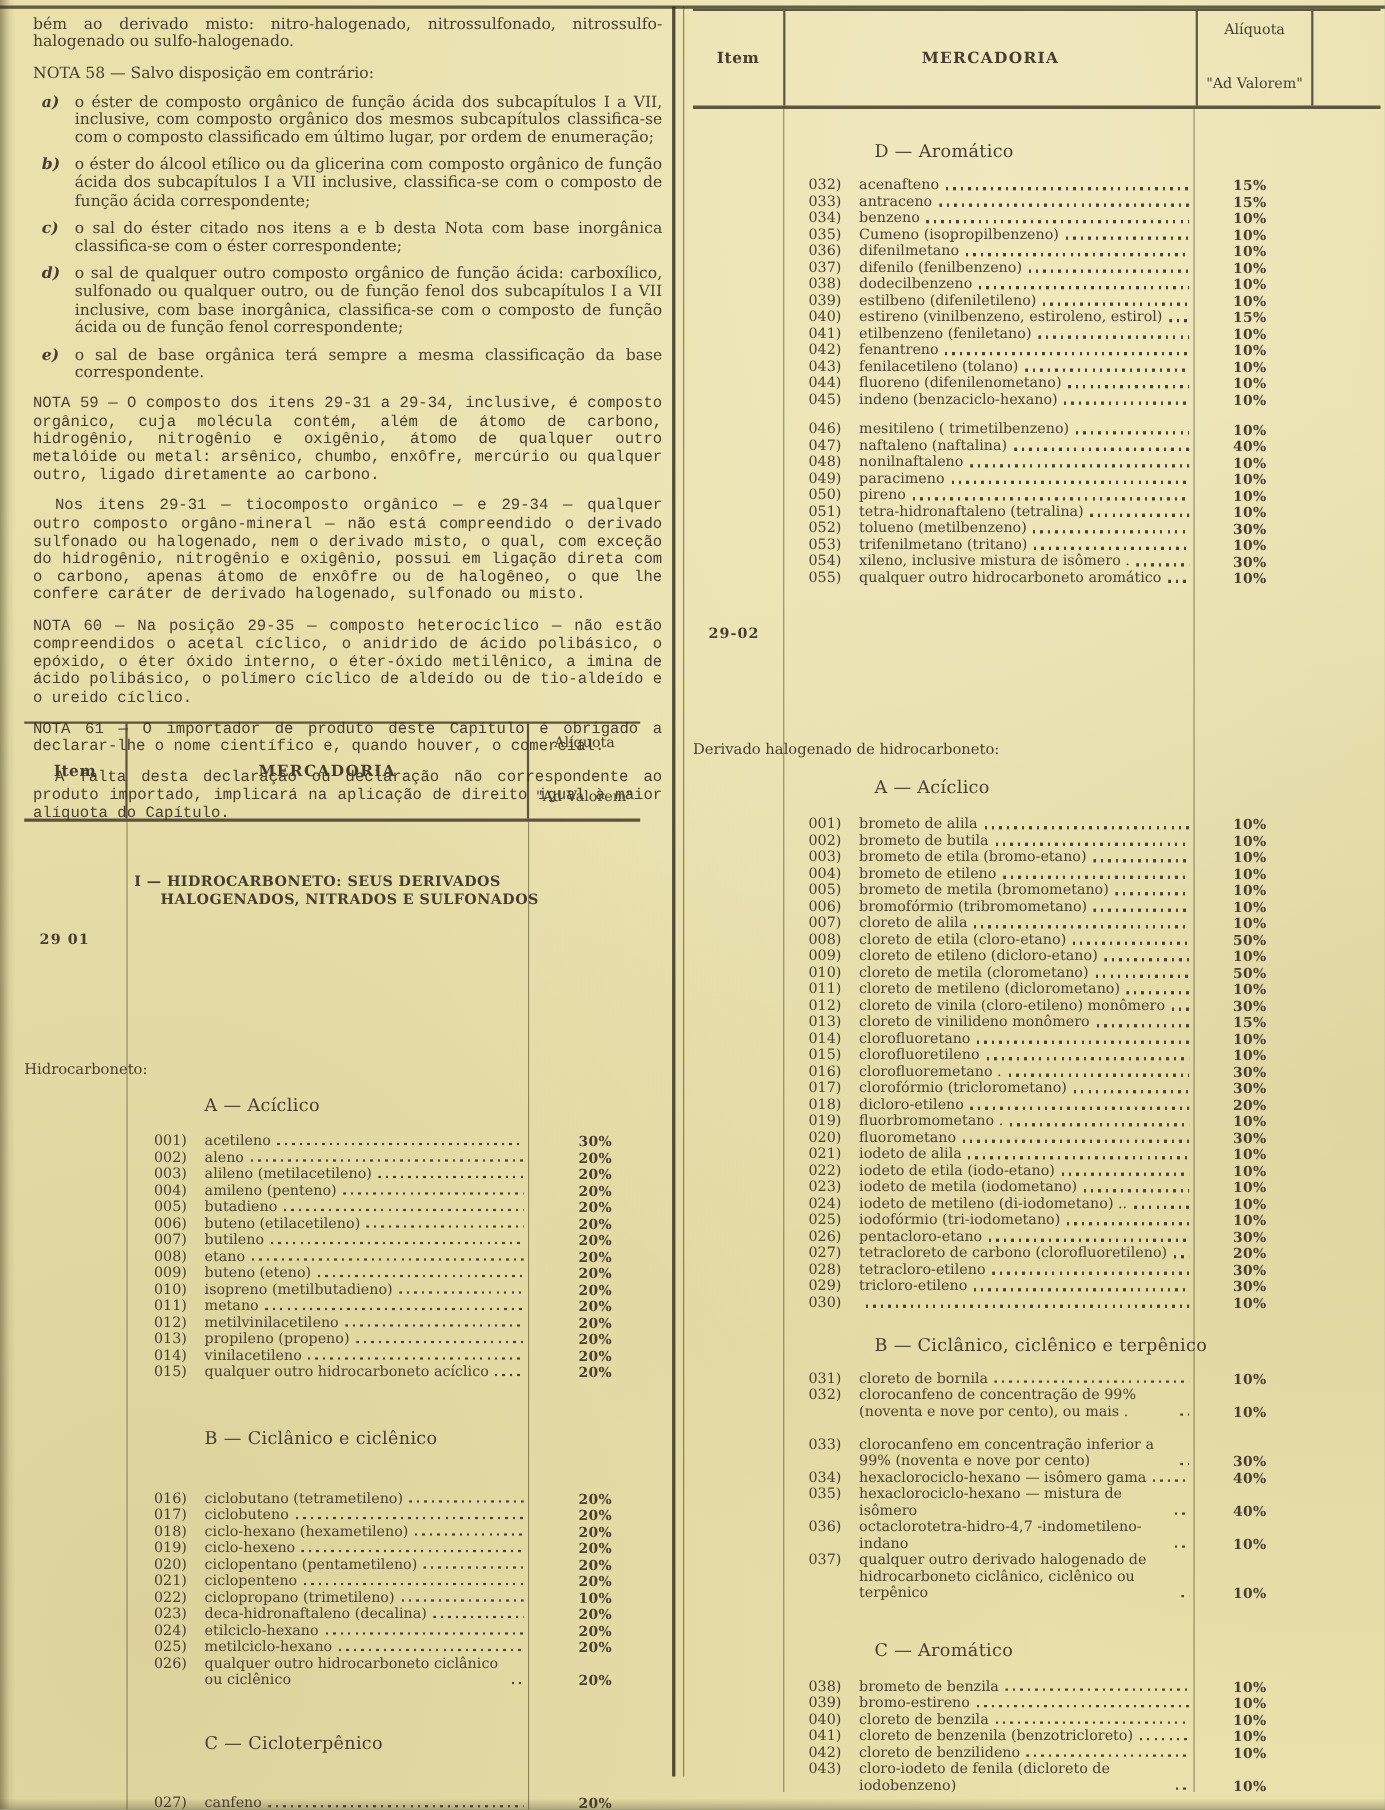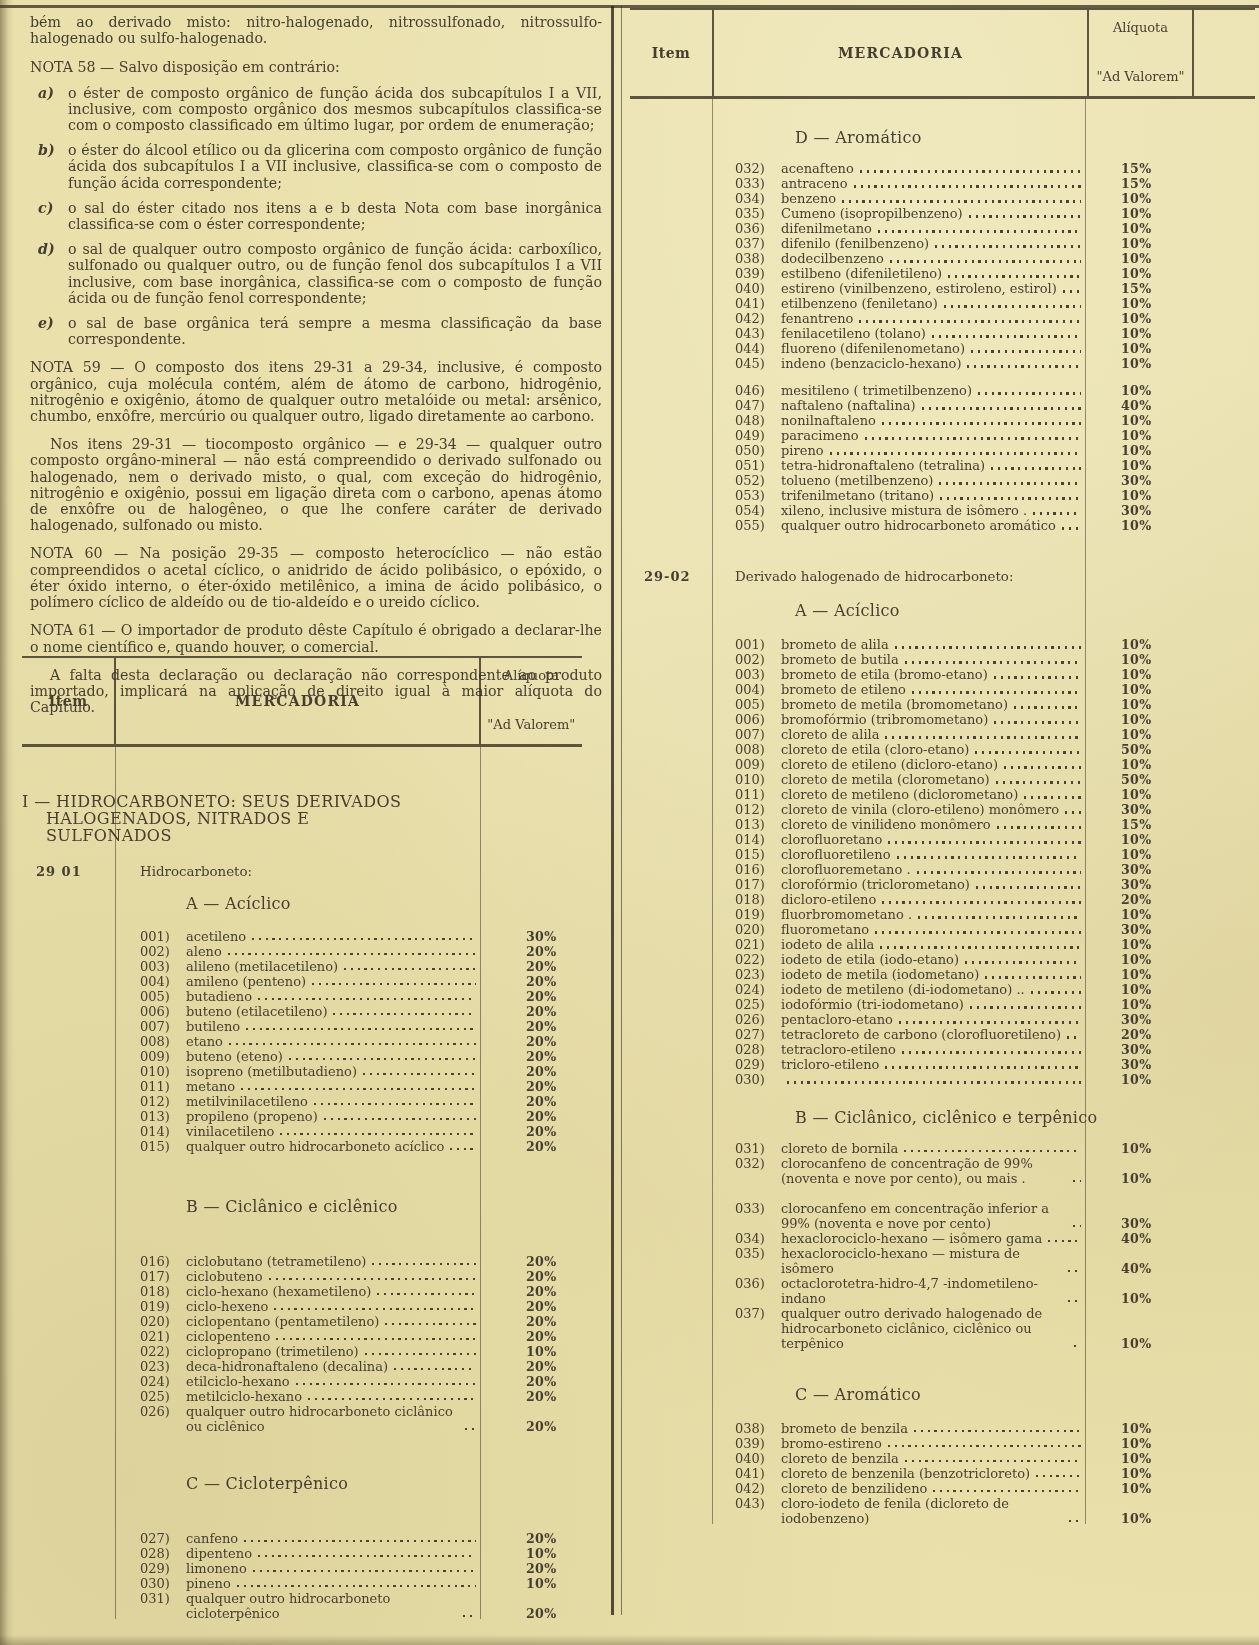--- a/index.html
+++ b/index.html
@@ -24,21 +24,21 @@
     border-left:3px solid rgba(45,38,25,0.80);border-right:1px solid rgba(45,38,25,0.55);}
 
   
   .col-left{position:absolute;left:30px;top:14px;width:572px;
     font-size:14.2px;line-height:16.2px;text-align:justify;}
   .col-left p{margin:0;}
   .ntitle{margin-top:13px !important;}
   .nitem{display:flex;margin-top:9px;padding-left:8px;}
   .nlabel{flex:0 0 30px;font-style:italic;font-weight:bold;}
   .ntext{flex:1;text-align:justify;}
-  .para{margin-top:12px !important;}
+  .para{margin-top:12px !important;font-family:Liberation Mono, monospace;}
   .indent{text-indent:20px;}
 
   
   .t{position:absolute;font-size:13px;}
   .t-left {left:22px;top:656px;width:560px;--c1:93px;--c2:458px;--ml:118px;--sind:164px;--rw:102px;--ratepad:46px;--aw:102px;}
   .t-right{left:630px;top:8px;width:625px;--c1:82px;--c2:455px;--ml:105px;--sind:165px;--rw:170px;--ratepad:36px;--aw:105px;}
   .thead{display:flex;align-items:stretch;height:86px;
     border-top:2px solid var(--rule);border-bottom:3px solid var(--rule);}
   .h-item{width:var(--c1);display:flex;align-items:center;justify-content:center;
     font-weight:bold;font-size:14px;letter-spacing:0.5px;}
@@ -47,23 +47,23 @@
     border-left:2px solid var(--rule);border-right:2px solid var(--rule);}
   .h-aliq{width:var(--aw);display:flex;flex-direction:column;justify-content:space-between;
     align-items:center;font-size:13px;padding:10px 0 12px;box-sizing:border-box;}
   .t-right .h-aliq{border-right:2px solid var(--rule);}
   .h-fill{flex:1;}
   .tbody{position:relative;padding-top:1px;}
   .vr{position:absolute;top:0;bottom:2px;width:0;border-left:1.6px solid rgba(52,45,30,0.50);}
   .vr1{left:var(--c1);} .vr2{left:var(--c2);}
 
   .row-gap{width:100%;}
-  .row-g{width:356px;font-weight:normal;font-size:16px;line-height:17px;
+  .row-g{margin-left:100px;width:356px;font-weight:bold;font-size:13px;line-height:17px;
     letter-spacing:0.4px;padding-left:24px;text-indent:-24px;}
-  .row-p{display:flex;line-height:16px;}
+  .row-p{display:flex;line-height:16px;flex-direction:column;}
   .p-code{flex:0 0 var(--ml);padding-left:14px;box-sizing:border-box;font-weight:bold;letter-spacing:1px;}
   .p-text{flex:1;font-size:13.4px;}
   .row-s{margin-left:var(--sind);font-size:16px;line-height:16px;letter-spacing:0.3px;}
   .row-e{display:flex;margin-left:var(--ml);line-height:15px;}
   .e-num{flex:0 0 46px;}
   .e-name{flex:0 1 auto;}
   .e-dots{flex:1 1 14px;height:2.4px;align-self:flex-end;margin:0 4px 3.5px 6px;
     background-image:repeating-linear-gradient(90deg,var(--ink2) 0 2.2px,transparent 2.2px 6.8px);}
   .e-rate{flex:0 0 var(--rw);padding-left:var(--ratepad);box-sizing:border-box;
     align-self:flex-end;font-weight:bold;font-size:12.6px;letter-spacing:0.3px;}

